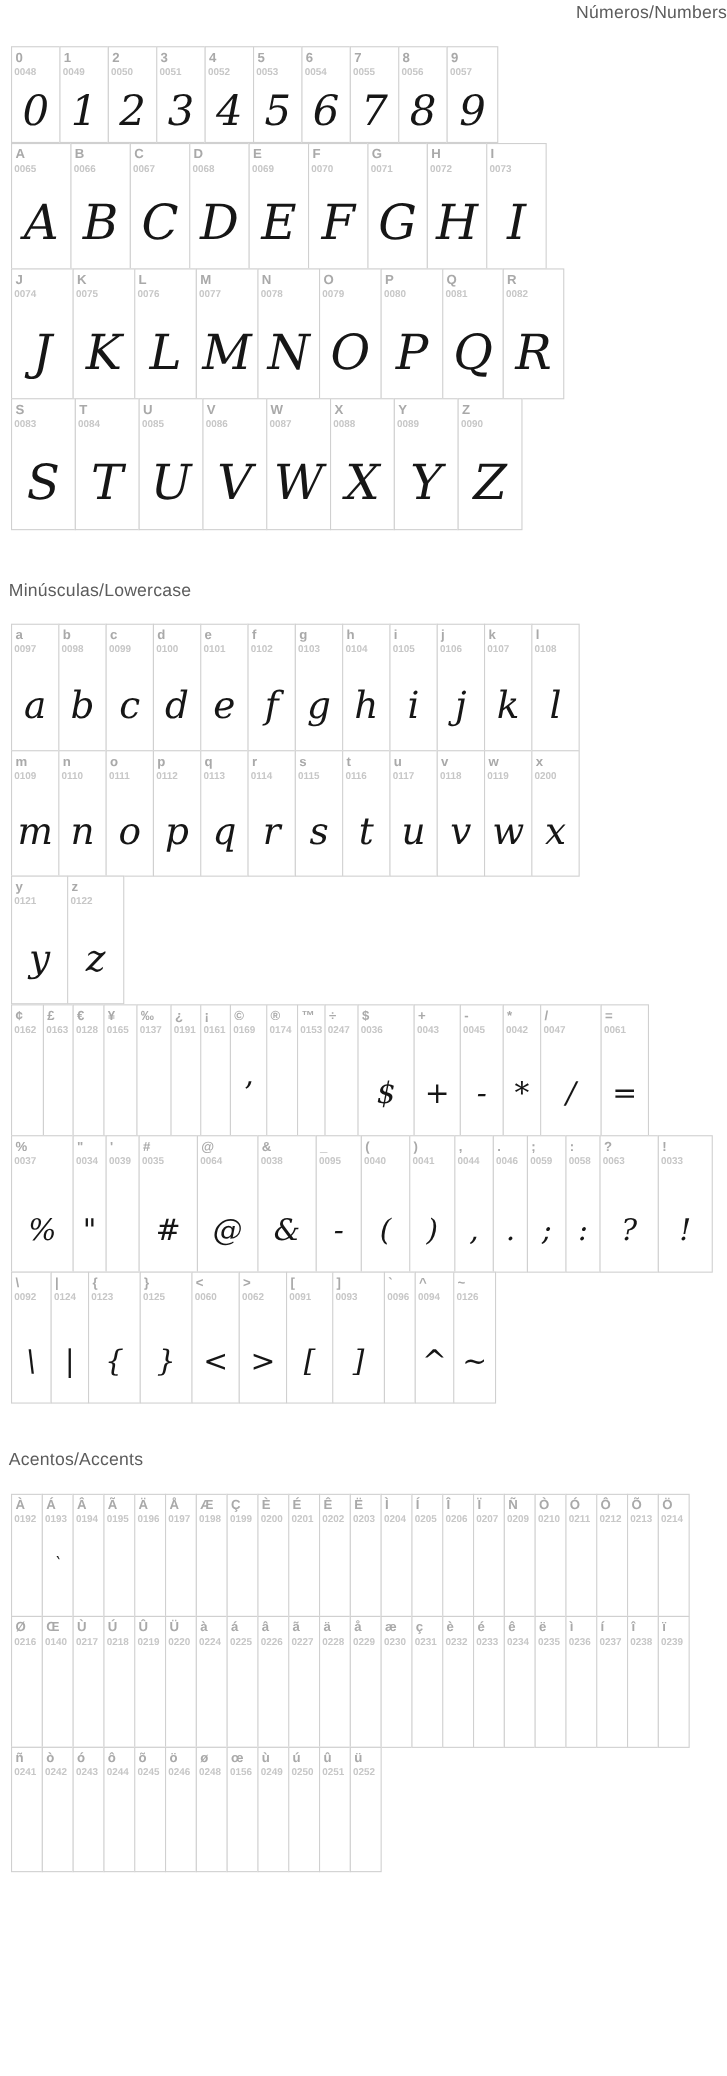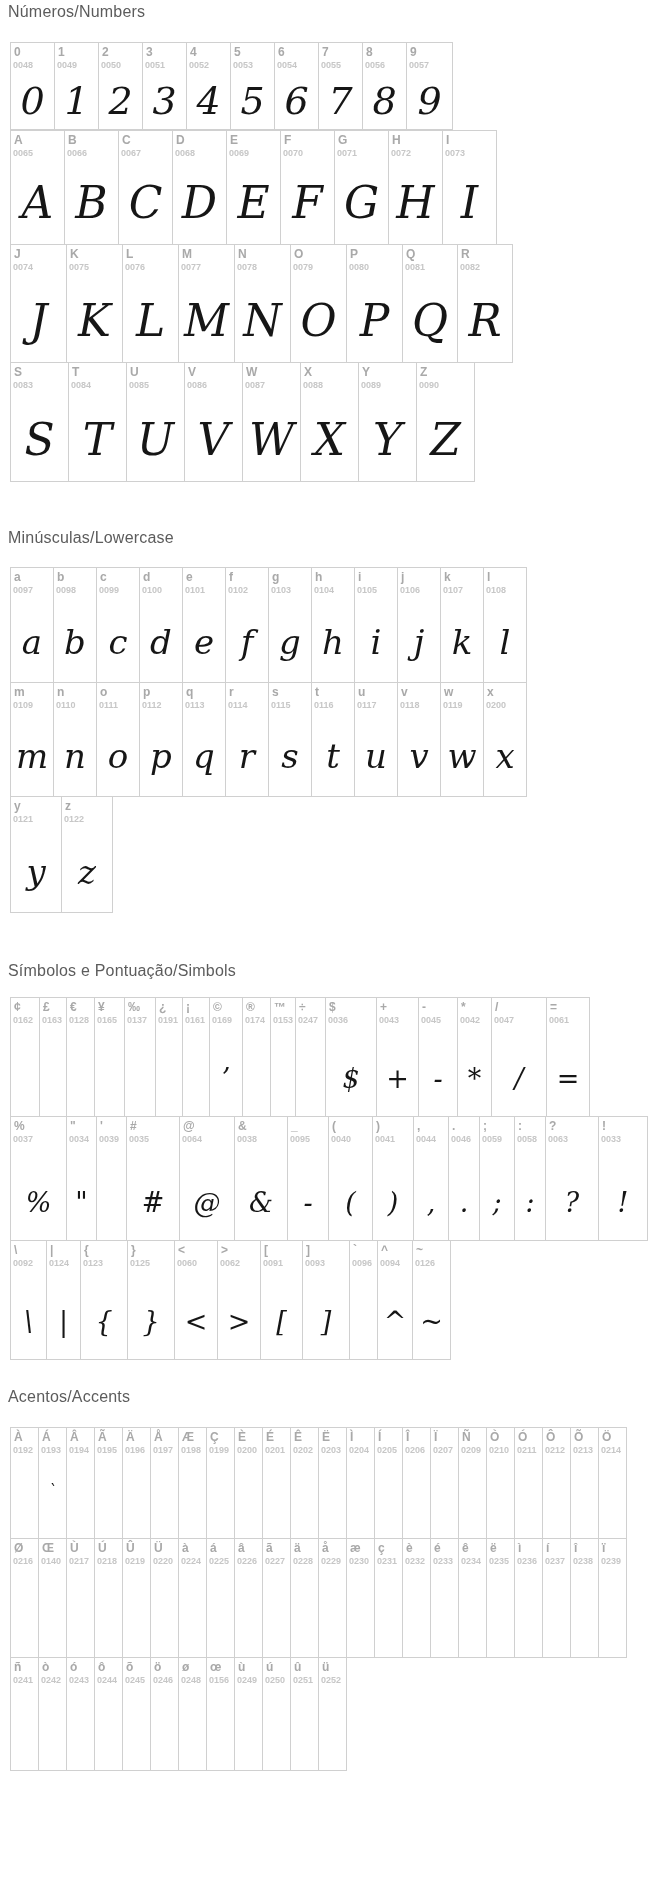--- a/index.html
+++ b/index.html
@@ -2,25 +2,25 @@
 <html><head>
 <meta charset="utf-8">
 <style>
   html,body { margin:0; padding:0; background:#ffffff; }
   body { width:661px; font-family:"Liberation Sans", sans-serif; padding-bottom:5px; }
 
   .section-title {
     color:#5c5c5c; font-size:16px; line-height:19px;
     margin-left:8px; letter-spacing:0.2px;
   }
-  .sec-numbers   .section-title { margin-top:2px;  margin-bottom:21px; }
+  .sec-numbers   .section-title { margin-top:2px;  margin-bottom:21px;text-align:right; }
   .sec-upcase    .section-title { margin-top:63px; margin-bottom:22px; }
   .sec-lowercase .section-title { margin-top:46px; margin-bottom:20px; }
   .sec-symbols   .section-title { margin-top:48px; margin-bottom:17px; }
-  .sec-accents   .section-title { margin-top:27px; margin-bottom:21px; }
+  .sec-accents   .section-title { margin-top:42px; margin-bottom:21px; }
 
   .char-row { display:flex; margin-left:10px; background:#ffffff; }
   .char-row + .char-row { margin-top:-1px; }
 
   .char-cell {
     position:relative; box-sizing:border-box; flex:0 0 auto;
     border:1px solid #d0d0d0; margin-left:-1px; background:#ffffff;
   }
   .char-cell:first-child { margin-left:0; }
 
@@ -373,21 +373,20 @@
           <div class="char-glyph">y</div>
         </div>
         <div class="char-cell" style="width: 52px;">
           <div class="char-label">z</div>
           <div class="char-code">0122</div>
           <div class="char-glyph">z</div>
         </div>
       </div>
     </div>
     <div class="section sec-symbols">
-      <div class="section-title">Símbolos e Pontuação/Simbols</div>
       <div class="char-row" style="height: 120px;">
         <div class="char-cell" style="width: 30px;">
           <div class="char-label">¢</div>
           <div class="char-code">0162</div>
           <div class="char-glyph"></div>
         </div>
         <div class="char-cell" style="width: 28px;">
           <div class="char-label">£</div>
           <div class="char-code">0163</div>
           <div class="char-glyph"></div>

